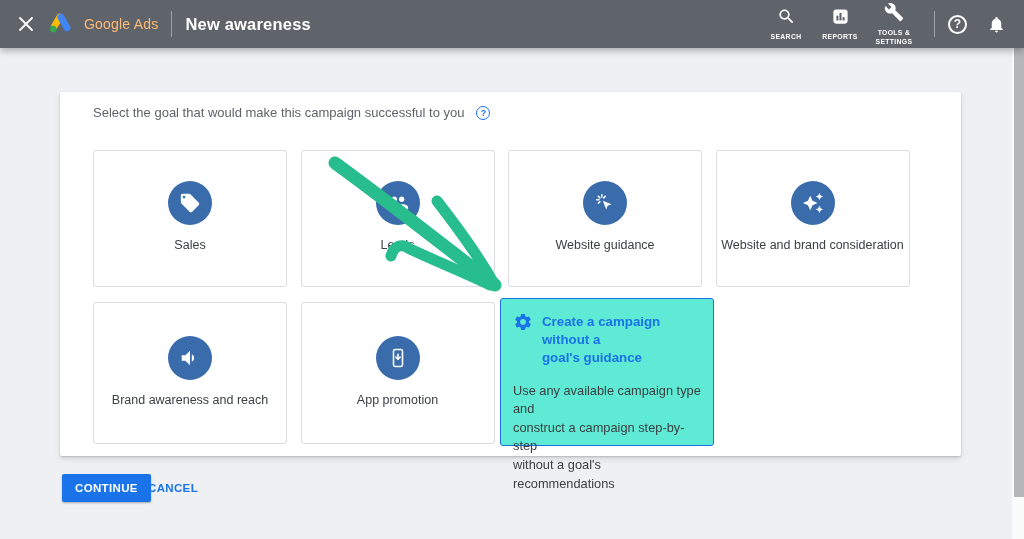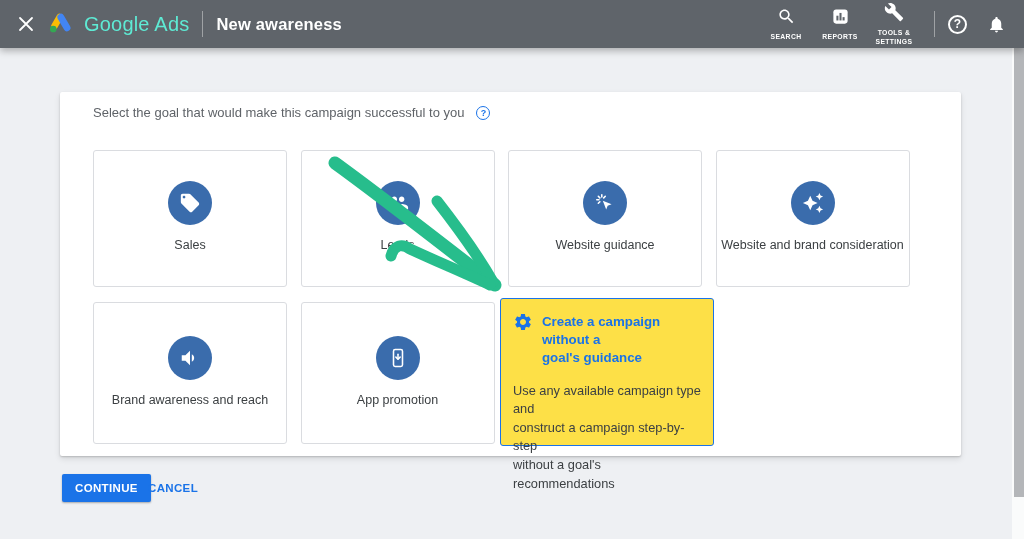--- a/index.html
+++ b/index.html
@@ -14,21 +14,21 @@
   .app-header {
     position:absolute; left:0; top:0; width:1024px; height:48px;
     background: var(--header-bg, #5f646a);
     display:flex; align-items:center; color:#fff;
     box-shadow: 0 3px 7px rgba(0,0,0,.28);
     z-index: 10;
   }
   .h-left { display:flex; align-items:center; padding-left:14px; }
   .close-btn { background:none; border:none; padding:4px; cursor:pointer; display:grid; place-items:center; }
   .logo { margin-left:10px; }
-  .brand { font-size:20px; color:#5eead4; margin-left:10px; letter-spacing:.2px; }
+  .brand { font-size:14px; color:#fdba74; margin-left:10px; letter-spacing:.2px; }
   .h-divider { width:1px; height:26px; background:rgba(255,255,255,.4); margin:0 13px; }
   .page-title { font-size:16.5px; font-weight:700; letter-spacing:.2px; }
   .h-right { margin-left:auto; display:flex; align-items:center; padding-right:18px; }
   .nav-item { width:50px; display:flex; flex-direction:column; align-items:center; gap:3px; cursor:pointer; margin:0 2px; }
   .nav-item svg { flex:none; }
   .nav-label { font-size:6.8px; font-weight:700; letter-spacing:.35px; text-align:center; line-height:1.3; max-width:48px; }
   .help-btn { width:19px; height:19px; border-radius:50%; border:2px solid #fff; background:none; color:#fff;
     font-size:12px; font-weight:700; display:grid; place-items:center; cursor:pointer; padding:0;
     font-family:"Liberation Sans", sans-serif; }
   .bell-btn { background:none; border:none; padding:0; margin-left:20px; cursor:pointer; display:grid; place-items:center; }
@@ -60,21 +60,21 @@
   .row2 .goal-card { height:142px; padding-top:33px; }
   .icon-circle {
     width:44px; height:44px; border-radius:50%;
     background:var(--icon-blue, #3a6cac);
     display:grid; place-items:center; margin-bottom:13px;
   }
   .goal-label { font-size:12.5px; color:var(--text-dark, #3c4043); white-space:nowrap; }
 
   .custom-card {
     width:214px; height:148px; margin:-4px -10px 0 -8px;
-    background:#fde047; border:1.5px solid var(--accent-blue, #1a73e8); border-radius:3px;
+    background:#5eead4; border:1.5px solid var(--accent-blue, #1a73e8); border-radius:3px;
     padding:13px 11px 0 12px; cursor:pointer; text-align:left;
     display:block;
   }
   .custom-head { display:flex; gap:9px; align-items:flex-start; }
   .custom-title {
     font-size:13.3px; font-weight:700; color:var(--accent-blue, #1a73e8);
     line-height:1.35; white-space:pre-line; margin-top:1px;
   }
   .custom-desc {
     margin-top:15px; font-size:12.8px; color:var(--text-dark, #3c4043);

